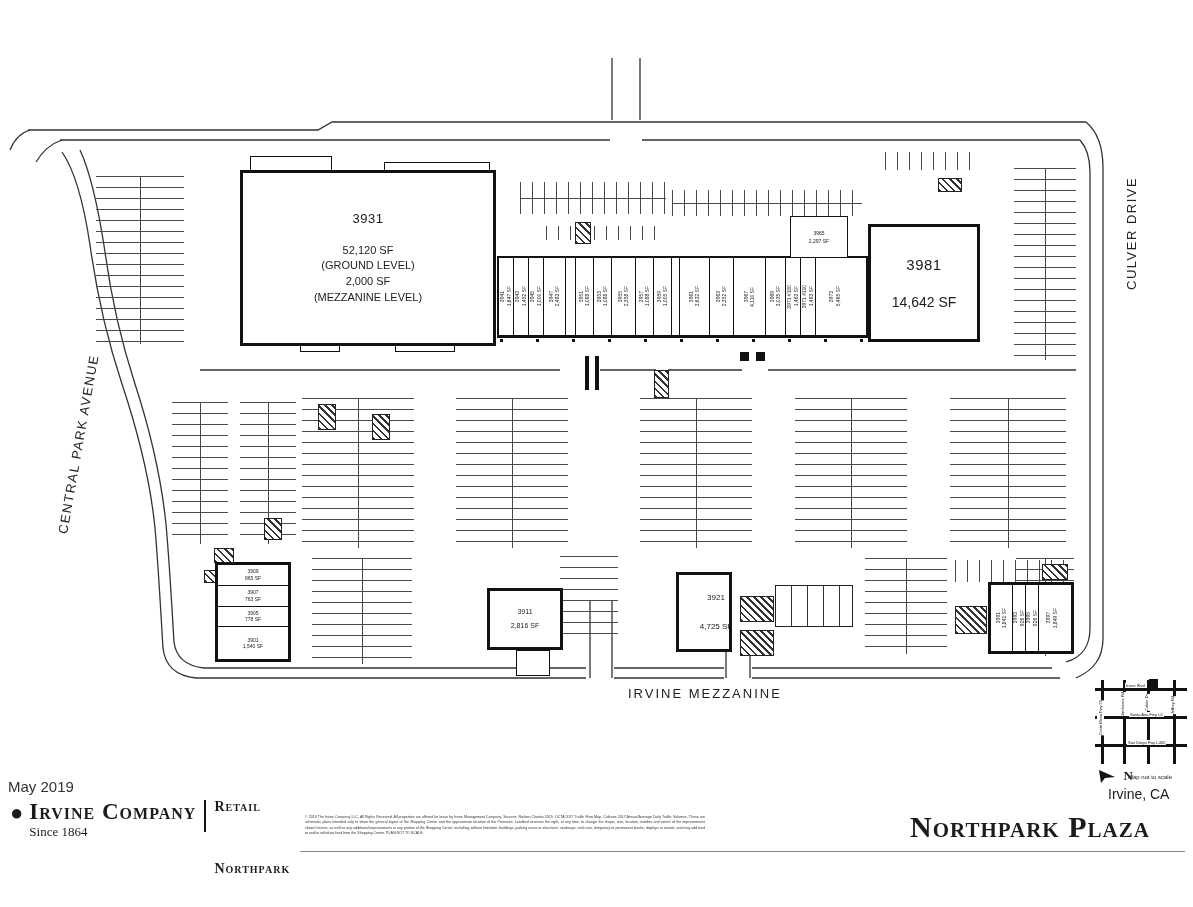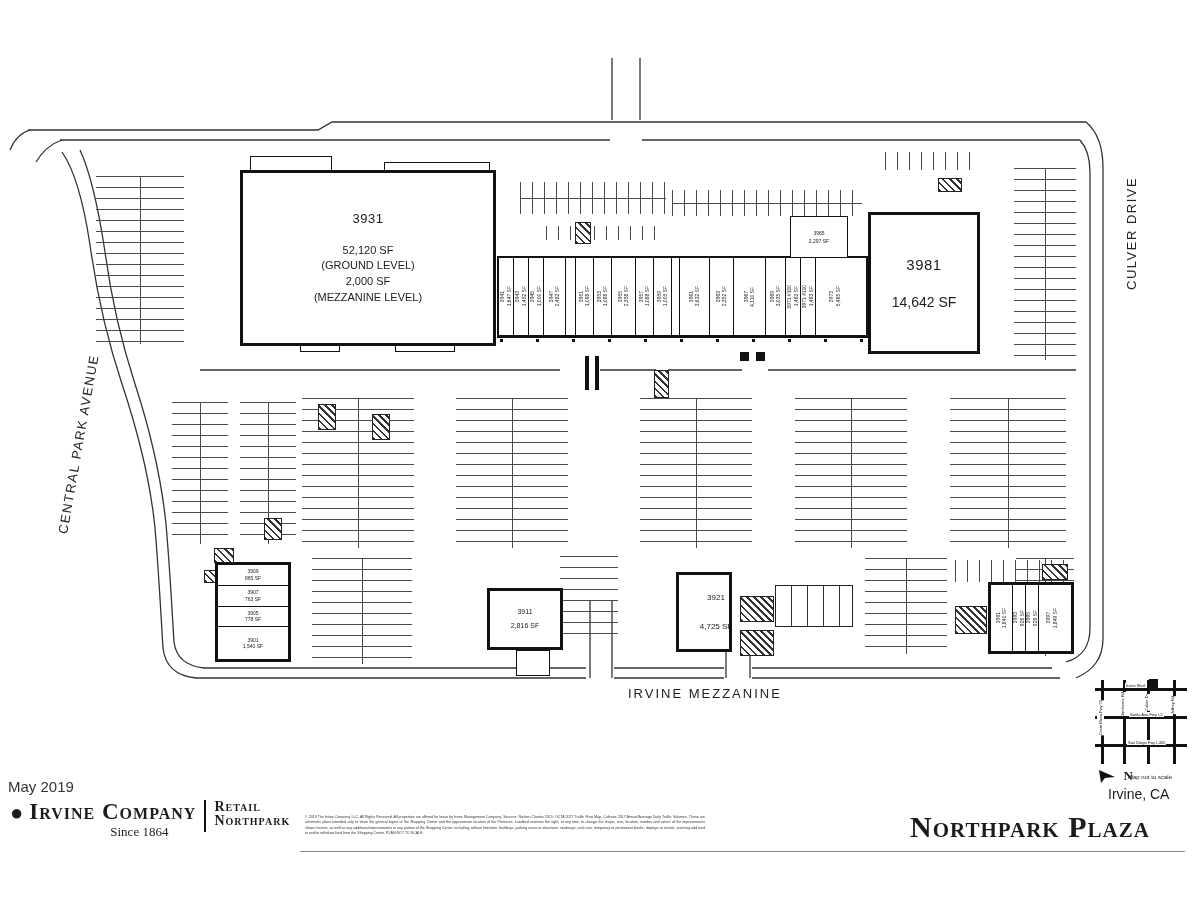--- a/index.html
+++ b/index.html
@@ -212,21 +212,21 @@
     </div>
   <div class="entrydots" style="left:500px;top:339px;width:368px;"></div>
 
   <div class="bld-thin" style="left:790px;top:216px;width:58px;height:42px;">
     <div class="bldlabel" style="font-size:5px;line-height:1.6;">
       <div>3965</div>
       <div>2,297 SF</div>
     </div>
   </div>
 
-  <div class="bld" style="left:868px;top:212px;width:112px;height:142px;">
+  <div class="bld" style="left:868px;top:224px;width:112px;height:118px;">
     <div class="bldlabel">
       <div class="num-lg" style="font-size:15px;">3981</div>
       <div style="height:16px;"></div>
       <div class="sf-lg" style="font-size:14px;">14,642 SF</div>
     </div>
   </div>
 
   <div class="padrows" style="left:215px;top:562px;width:76px;height:100px;">
       <div class="padrow">
       <span>3909</span>
@@ -309,26 +309,26 @@
     </svg>
     <span class="serif" style="font-weight:bold;font-size:13px;vertical-align:top;">N</span>
   </div>
   <div class="abs" style="left:1128px;top:774px;font-size:6px;z-index:6;">Map not to scale</div>
   <div class="abs" style="left:1108px;top:786px;font-size:14px;z-index:6;">Irvine, CA</div>
 
   <div class="abs" style="left:8px;top:778px;font-size:15px;color:#333;z-index:6;">May 2019</div>
 
   <div class="abs" style="left:10px;top:800px;z-index:6;display:flex;align-items:flex-start;gap:6px;">
     <span style="font-size:22px;line-height:26px;">●</span>
-    <span style="display:flex;flex-direction:column;align-items:flex-end;">
+    <span style="display:flex;flex-direction:column;">
       <span class="serif" style="font-weight:bold;font-variant:small-caps;font-size:23px;line-height:24px;letter-spacing:1px;">Irvine Company</span>
       <span class="serif" style="font-size:13px;margin-right:28px;">Since 1864</span>
     </span>
     <span style="width:2px;height:32px;background:#111;margin:0 2px;"></span>
-    <span style="display:flex;flex-direction:column;">
+    <span style="display:flex;flex-direction:column;gap:48px;">
       <span class="serif" style="font-weight:bold;font-variant:small-caps;font-size:14px;line-height:14px;letter-spacing:1px;">Retail</span>
       <span class="serif" style="font-weight:bold;font-variant:small-caps;font-size:14px;line-height:14px;letter-spacing:1px;">Northpark</span>
     </span>
   </div>
 
   <div class="legal" style="left:305px;top:815px;width:400px;">© 2019 The Irvine Company LLC. All Rights Reserved. All properties are offered for lease by Irvine Management Company. Sources: Nielsen Claritas 2019, OCTA 2017 Traffic Flow Map, Caltrans 2017 Annual Average Daily Traffic Volumes. These are schematic plans intended only to show the general layout of the Shopping Center and the approximate location of the Premises. Landlord reserves the right, at any time, to change the shape, size, location, number and extent of the improvements shown hereon, as well as any additional improvements in any portion of the Shopping Center, including, without limitation, buildings, parking areas or structures, roadways, curb cuts, temporary or permanent kiosks, displays or stands, and may add land to and/or withdraw land from the Shopping Center. PLAN NOT TO SCALE.</div>
 
   <div class="abs serif" style="left:910px;top:810px;font-weight:bold;font-variant:small-caps;font-size:30px;letter-spacing:1px;z-index:6;text-align:right;">Northpark Plaza</div>
   <div class="hairline" style="left:300px;top:851px;width:885px;"></div>
 

